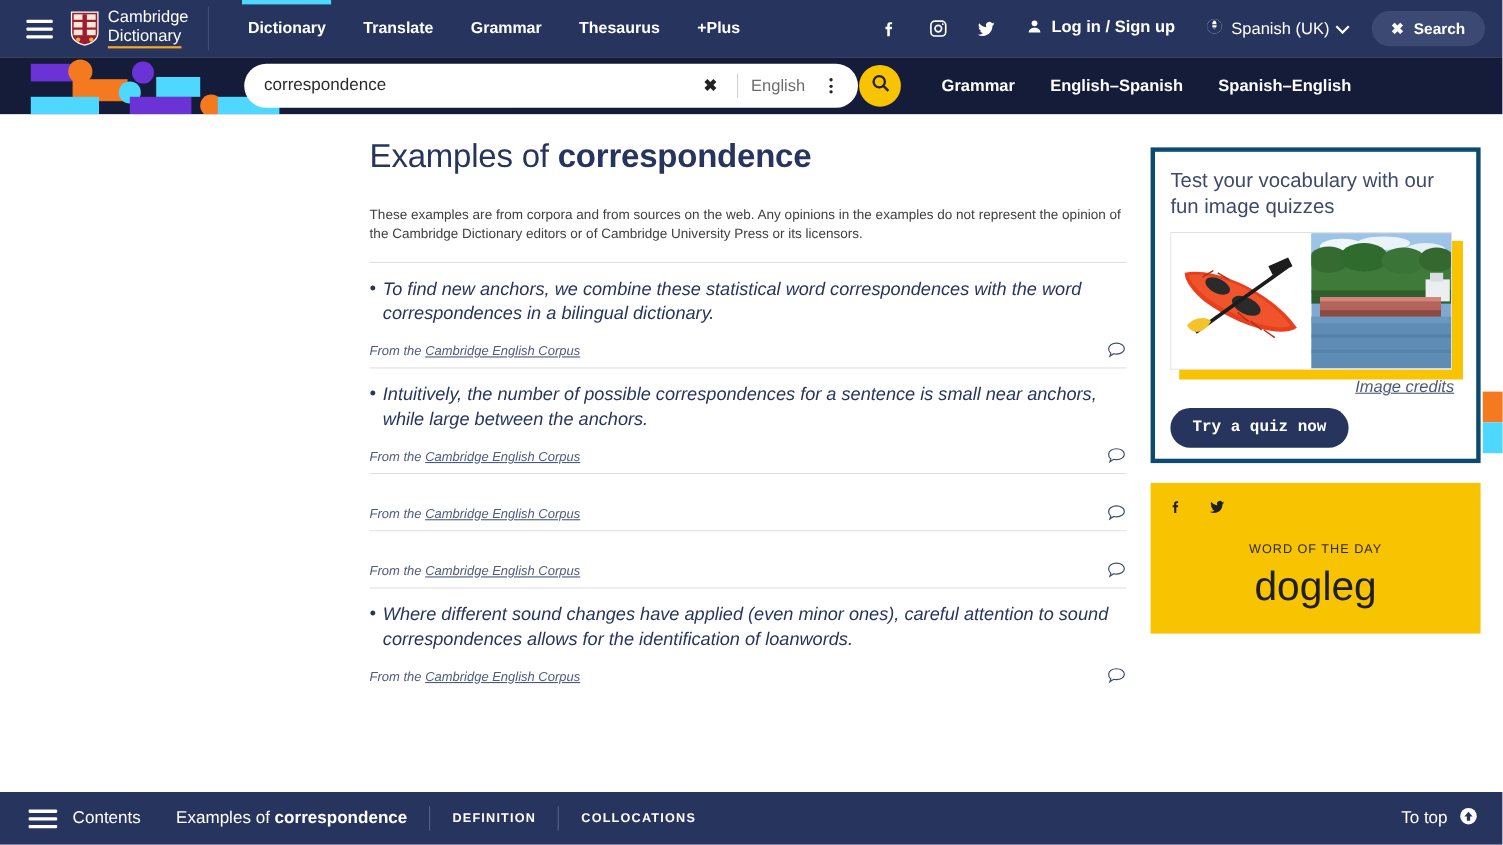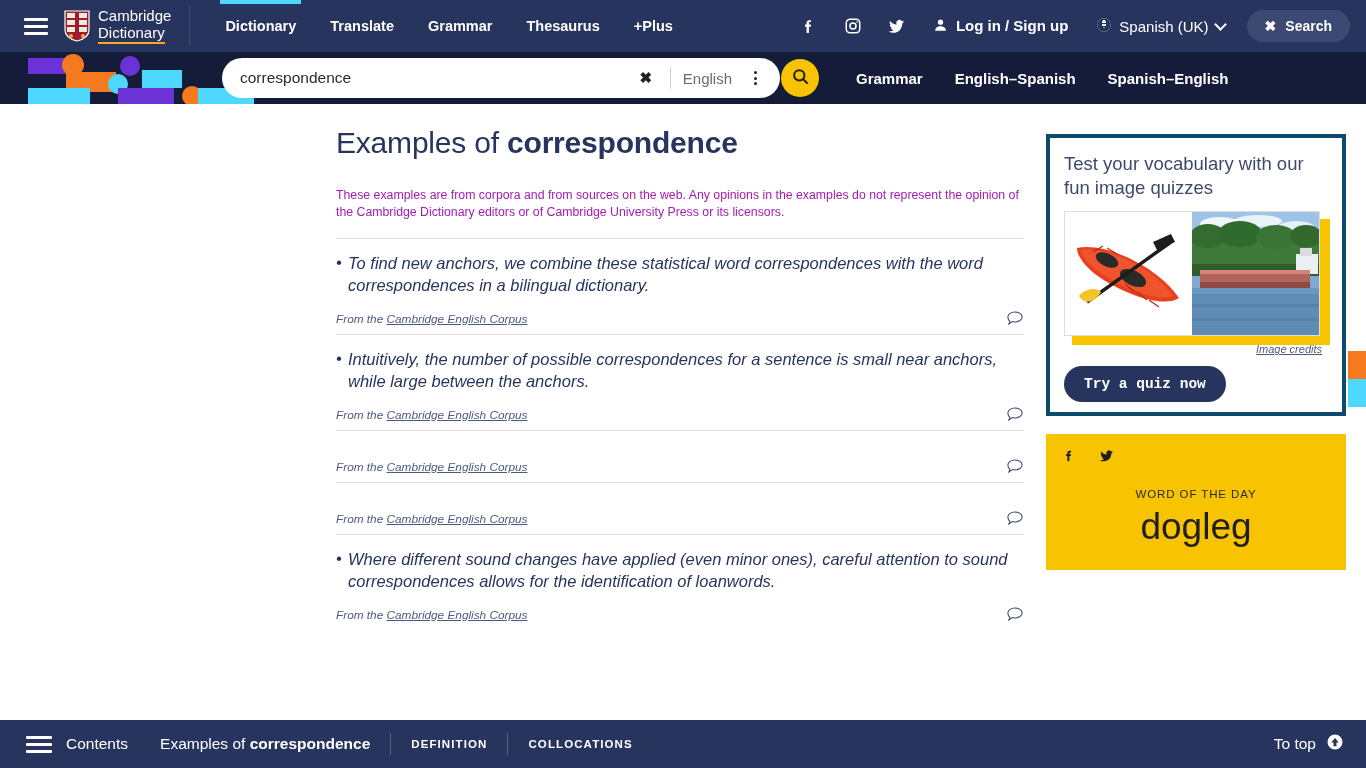--- a/index.html
+++ b/index.html
@@ -94,21 +94,21 @@
              display: flex; align-items: center; gap: 0; }
   .srlink { color: #fff; font-size: 15px; font-weight: bold; padding: 0 16px; cursor: pointer;
             white-space: nowrap; }
 
   
   .main { position: absolute; top: 104px; left: 0; width: 1366px; height: 616px; background: #fff; }
 
   .content { position: absolute; left: 336px; top: 22px; width: 688px; }
   h1.title { font-size: 30px; color: #27355e; font-weight: normal; letter-spacing: -0.2px; }
   h1.title b { font-weight: bold; }
-  .intro { margin-top: 27px; font-size: 12.3px; line-height: 1.35; color: #a21caf; width: 688px; }
+  .intro { margin-top: 27px; font-size: 12.3px; line-height: 1.35; color: #404040; width: 688px; }
 
   .example { border-top: 1px solid #e0e0e0; padding: 14px 0 8px 0; }
   .example:first-of-type { border-top: 1px solid #e0e0e0; }
   .exlist { margin-top: 18px; }
   .extext {
     font-style: italic; font-size: 16.5px; line-height: 1.33; color: #27355e;
     padding-left: 12px; position: relative;
   }
   .extext::before { content: "•"; position: absolute; left: 0px; top: -1px; }
   .exmeta { display: flex; align-items: flex-end; margin-top: 13px; }
@@ -123,21 +123,21 @@
     background: #fff; border: 4px solid #0c4a6e; padding: 14px 14px 10px 14px;
     position: relative;
   }
   .quiz-title { font-size: 18.5px; color: #3f4a6b; line-height: 1.28; }
   .quiz-imgwrap { position: relative; margin-top: 12px; width: 258px; }
   .quiz-accent { position: absolute; left: 8px; top: 8px; width: 258px; height: 126px; background: #f8c300; }
   .quiz-imgs { position: relative; width: 256px; height: 125px; border: 1px solid #dedede;
                background: #fff; display: flex; }
   .kayak { width: 126px; height: 100%; position: relative; overflow: hidden; background:#fff; }
   .barge { width: 128px; height: 100%; position: relative; overflow: hidden; margin-left: 1px;}
-  .credits { text-align: right; font-size: 11px; font-style: italic; color: #4e5a7e;
+  .credits { text-align: right; font-size: 15px; font-style: italic; color: #4e5a7e;
              text-decoration: underline; margin-top: 7px; cursor: pointer; width: 258px;}
   .btn-navy {
     display: inline-block; background: #27355e; color: #fff; font-weight: bold;
     font-size: 14.5px; border-radius: 20px; padding: 10px 20px; margin-top: 11px;
     cursor: pointer; border: none; font-family: Liberation Mono, monospace;
   }
   .sq-orange { position: absolute; right: -34px; bottom: 33px; width: 28px; height: 28px; background: #f5791f; }
   .sq-cyan { position: absolute; right: -34px; bottom: 5px; width: 28px; height: 28px; background: #4fd8ff; }
 
   .card-wotd { margin-top: 18px; background: #f8c300; padding: 14px 16px 22px 16px; position: relative; }

